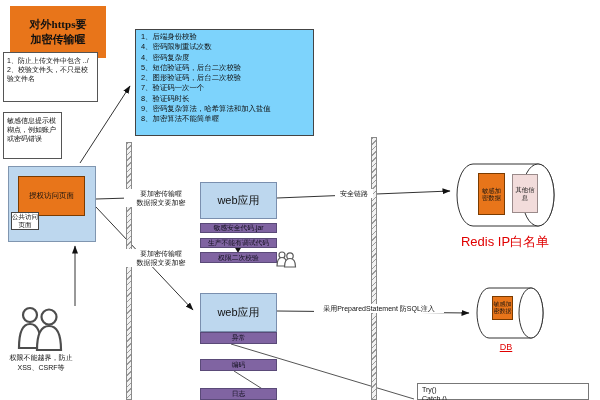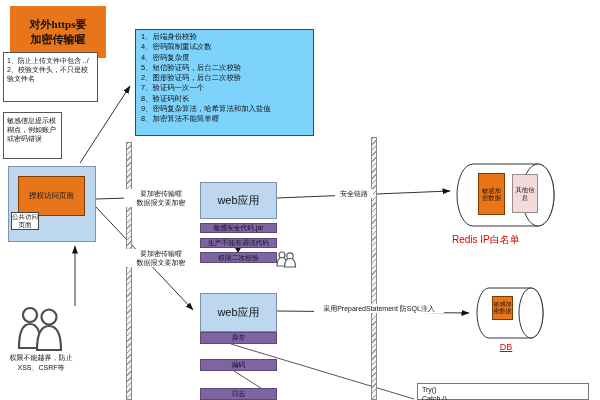--- a/index.html
+++ b/index.html
@@ -62,21 +62,21 @@
   .edge-label{background:#fff;font-size:7px;line-height:9px;z-index:3;}
   #enc-label1{left:124px;top:189px;width:74px;}
   #enc-label2{left:123px;top:249px;width:76px;}
   #secure-label{left:335px;top:189px;width:38px;}
   #prepared-label{left:314px;top:304px;width:130px;white-space:nowrap;}
 
   
   .store-box{font-size:6.3px;line-height:7.5px;}
   #redis-sens{left:478px;top:173px;width:27px;height:42px;background:#E8751A;border:1px solid #7a3b00;}
   #redis-other{left:512px;top:174px;width:26px;height:39px;background:#F2DCDB;border:1px solid #9a8a8a;}
-  #redis-caption{left:452px;top:233px;width:106px;color:#E00000;font-size:10px;text-align:left;}
+  #redis-caption{left:452px;top:233px;width:106px;color:#E00000;font-size:13px;text-align:center;}
   #db-sens{left:492px;top:296px;width:21px;height:24px;background:#E8751A;border:1px solid #7a3b00;font-size:6px;line-height:7px;}
   #db-caption{left:476px;top:342px;width:60px;color:#E00000;font-size:9px;text-align:center;text-decoration:underline;}
 
   
   #xss-note{left:4px;top:353px;width:74px;font-size:7px;line-height:9.5px;text-align:center;}
   #trycatch{left:417px;top:383px;width:172px;height:17px;background:#fff;border:1px solid #777;
     font-size:7px;line-height:9px;padding:1px 0 0 4px;text-align:left;}
 </style>
 </head>
 <body>

